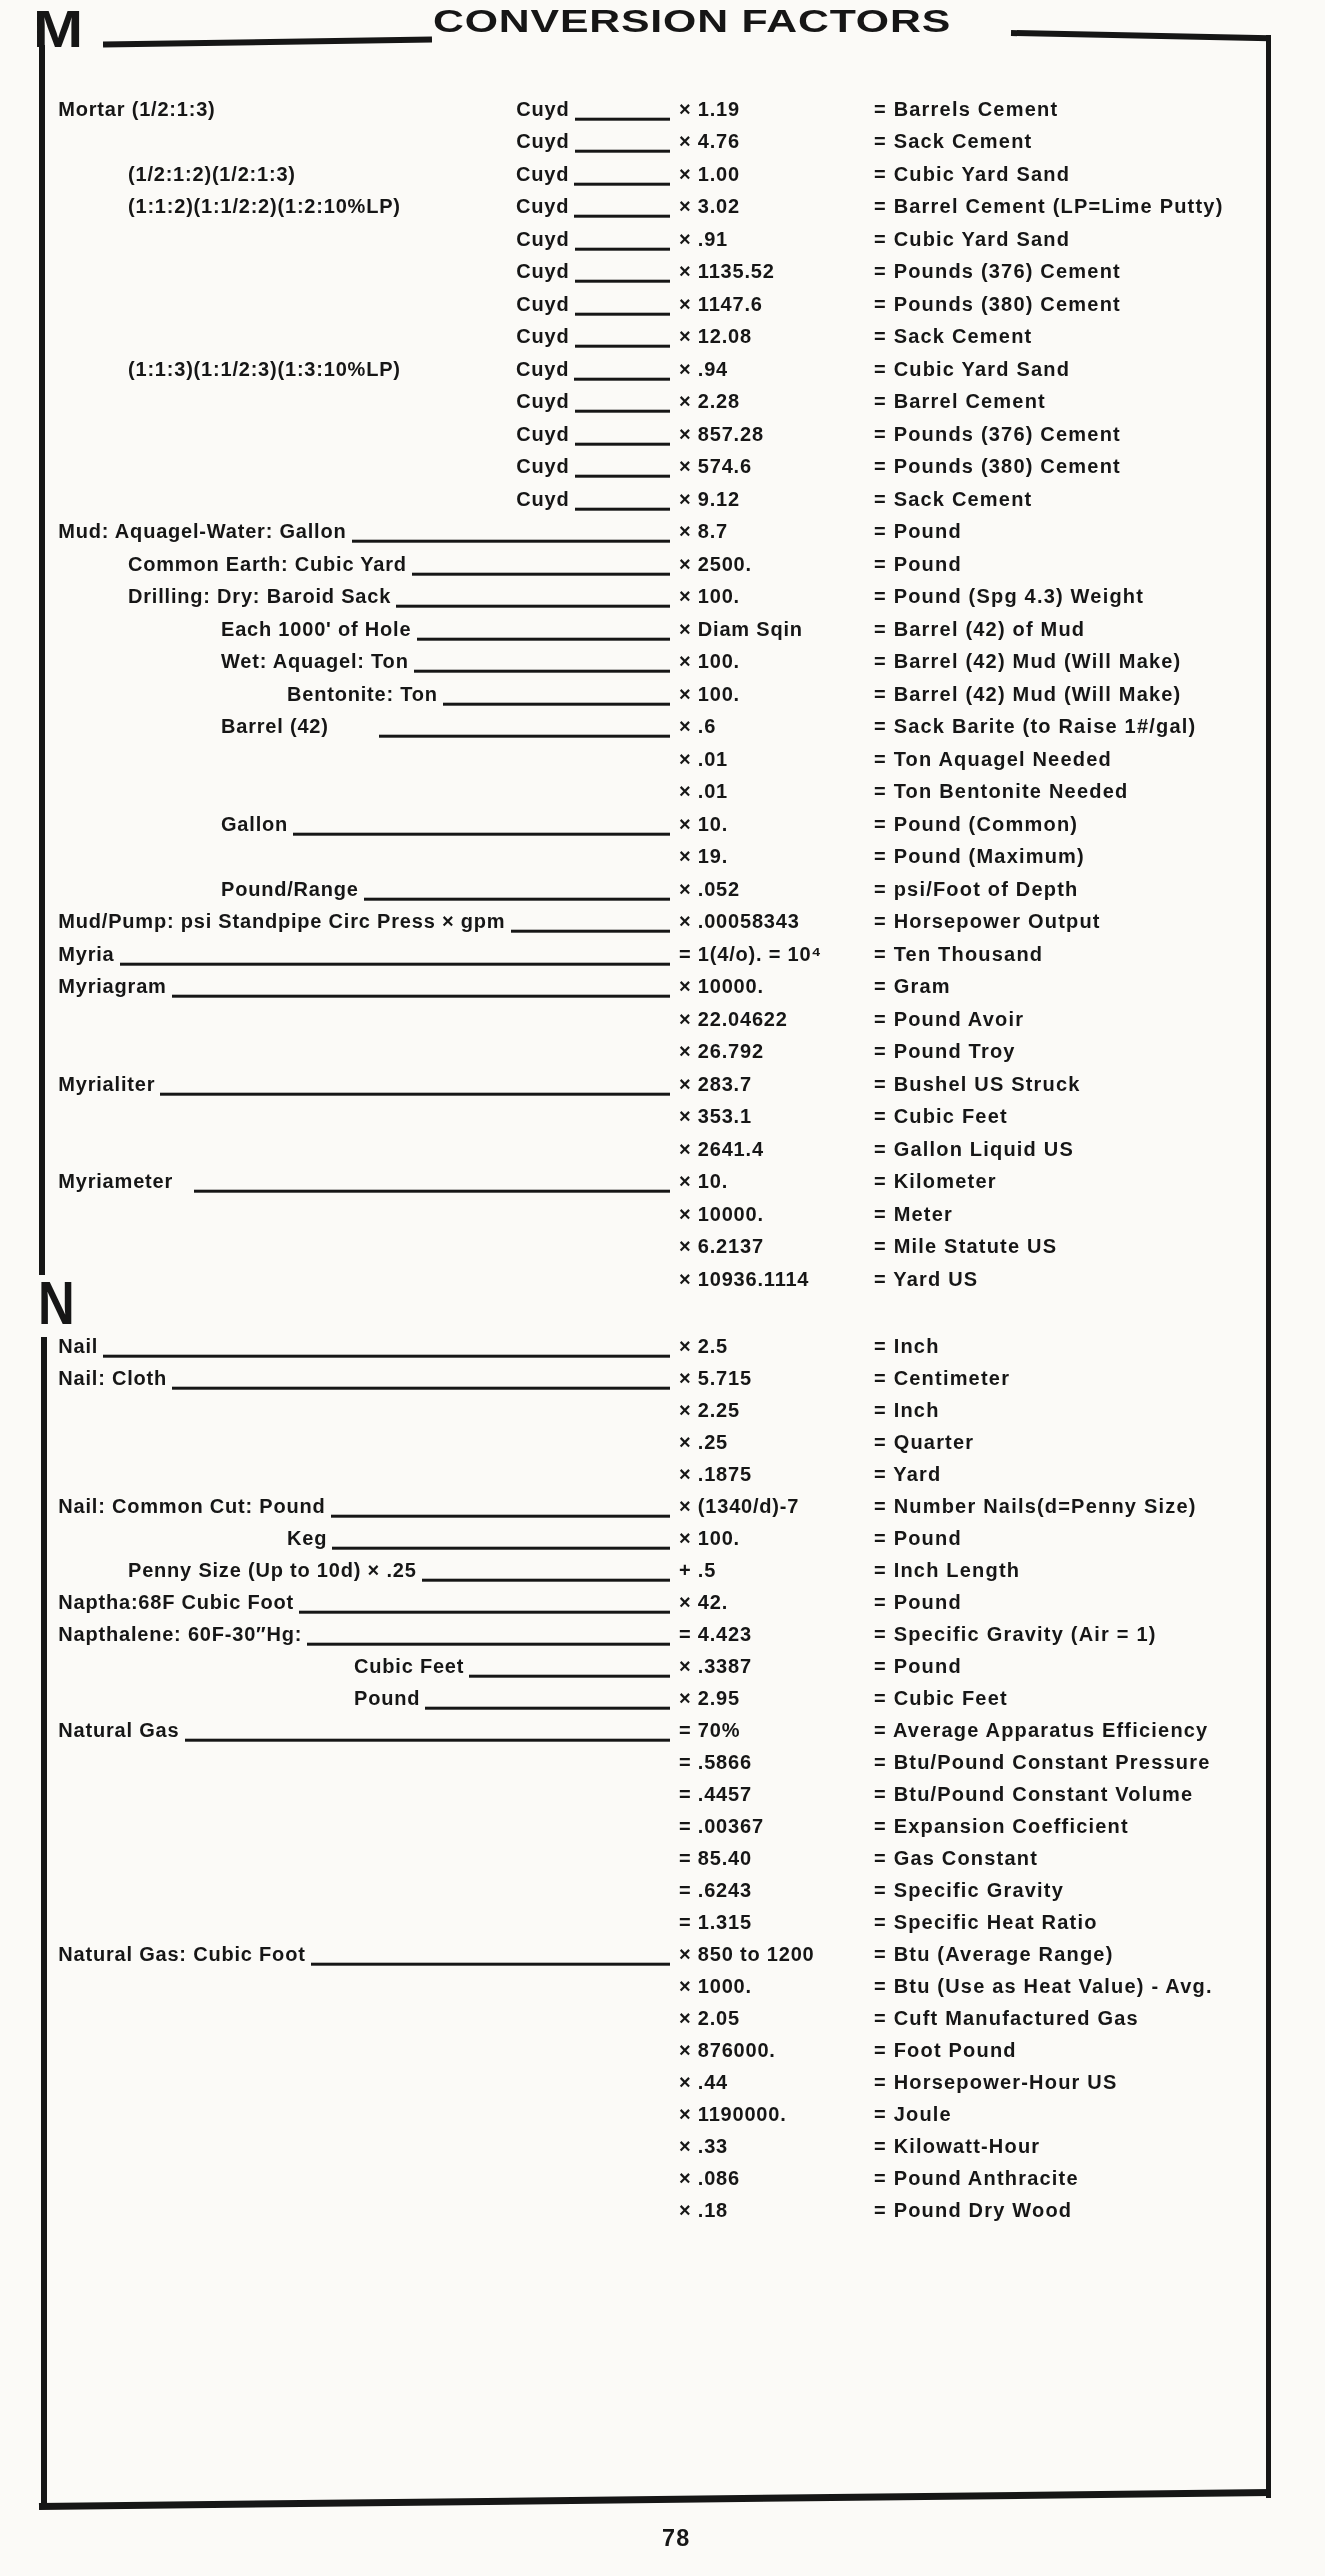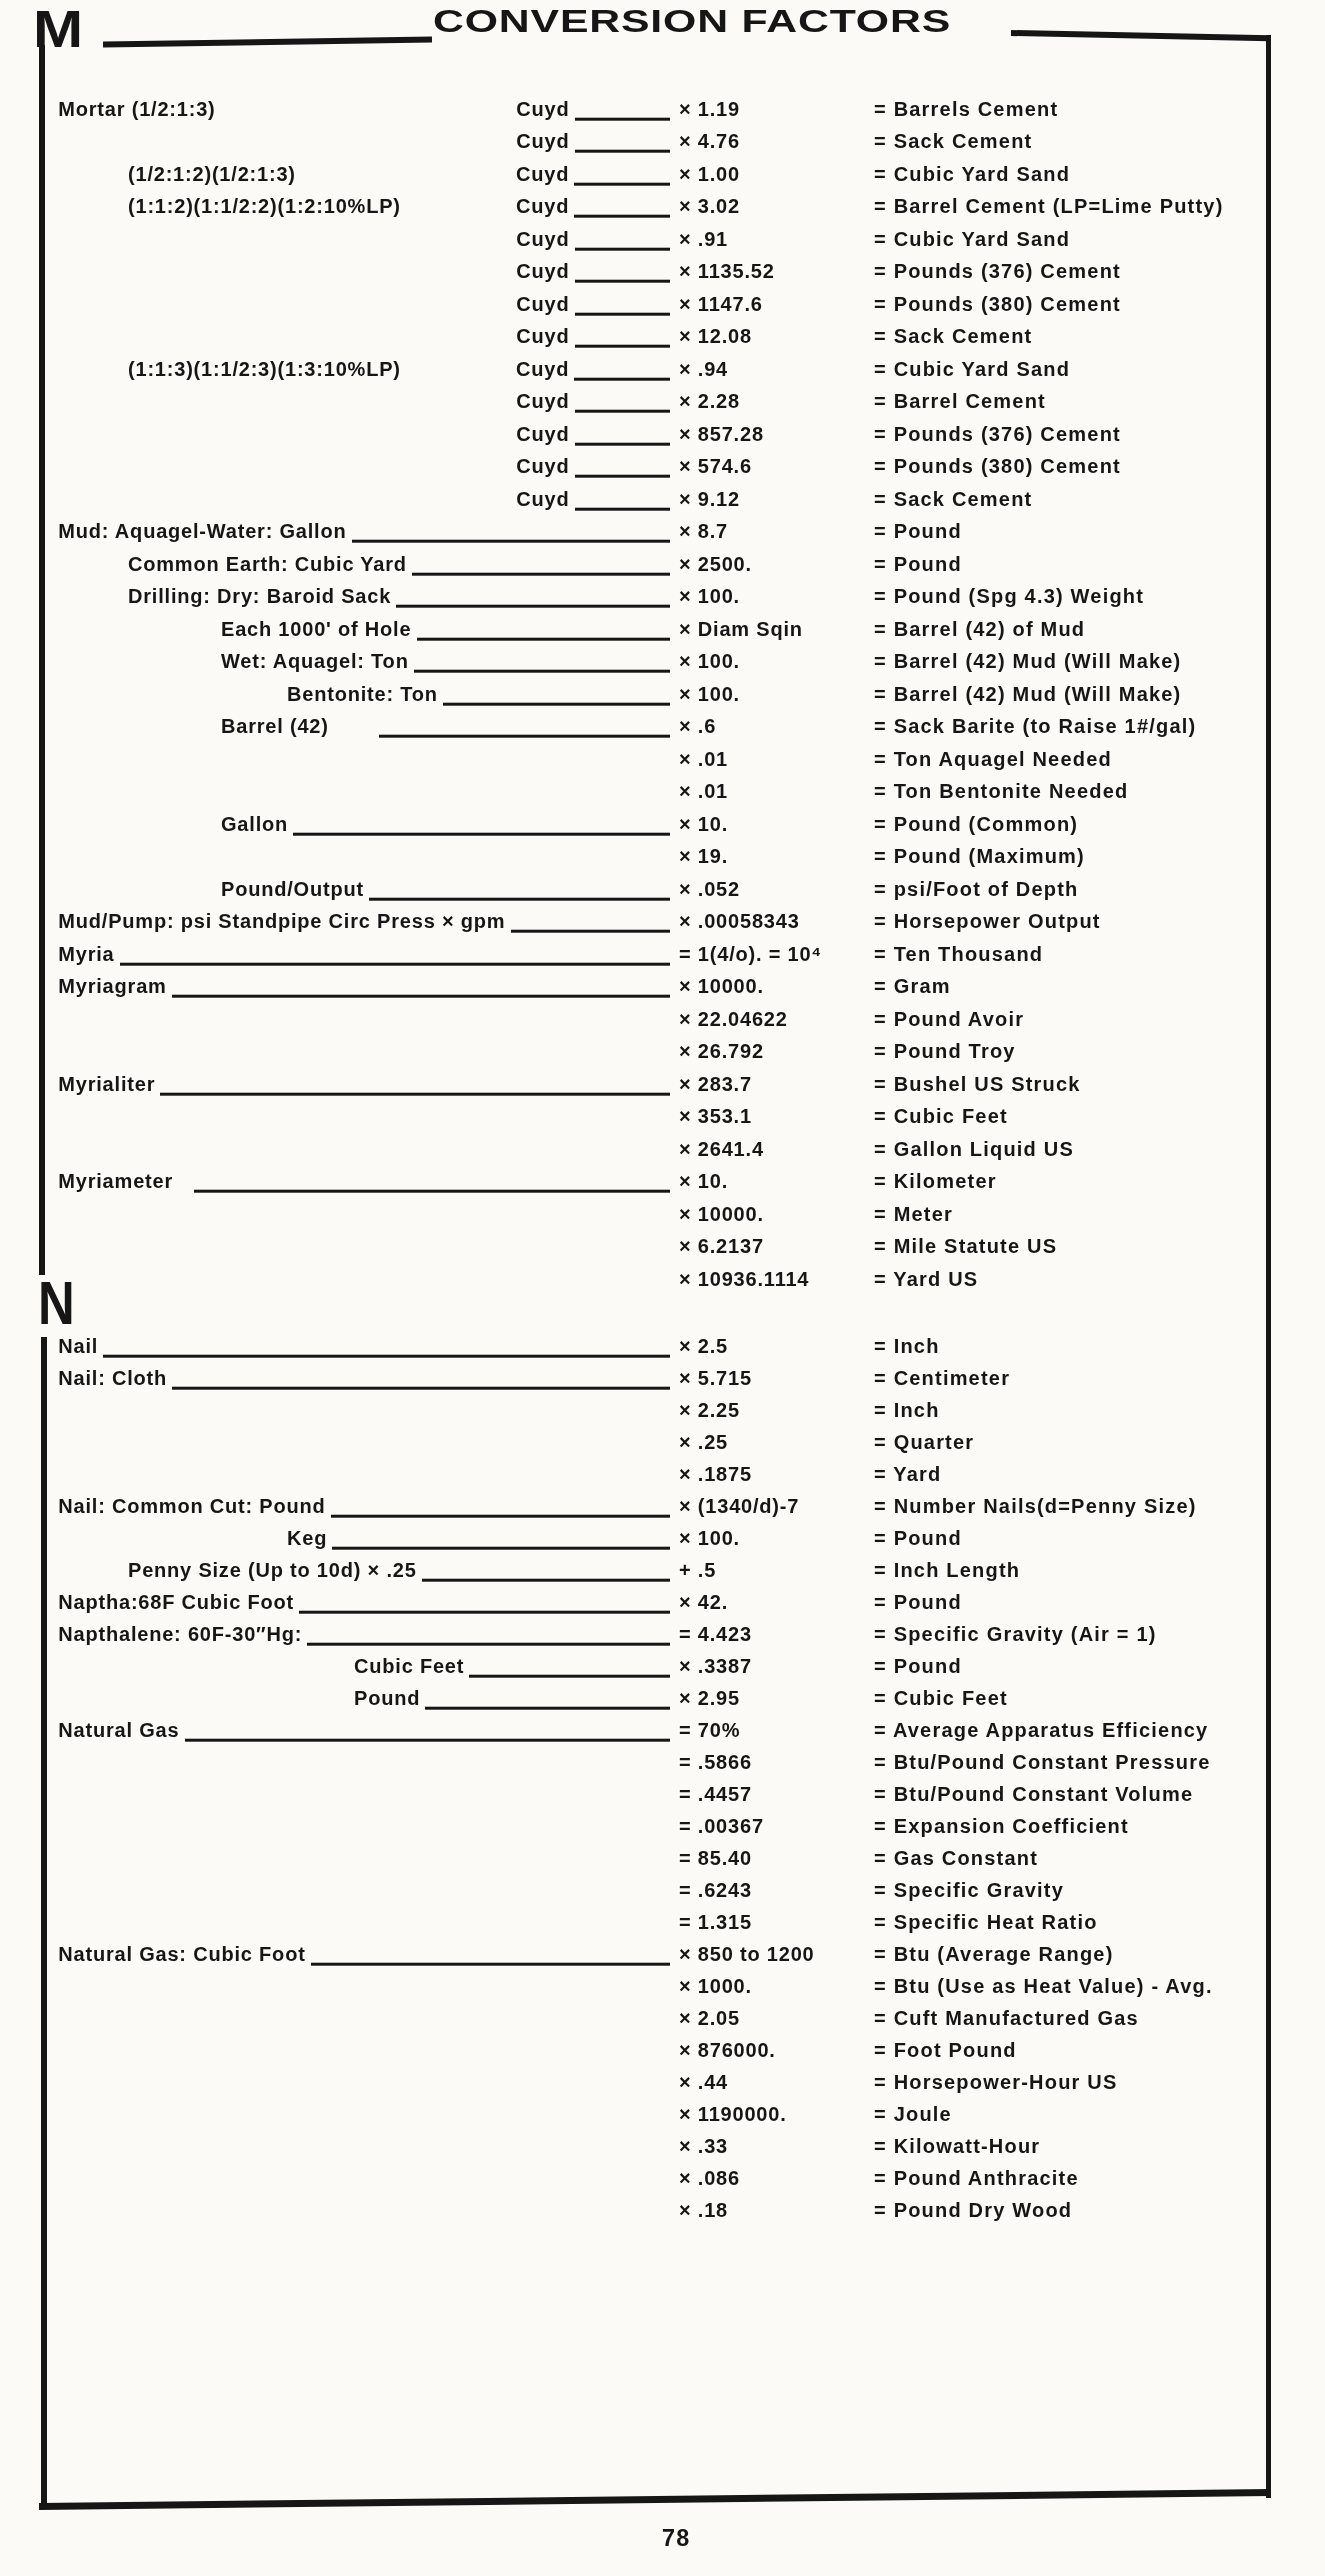--- a/index.html
+++ b/index.html
@@ -92,21 +92,21 @@
     <div class="row"><div class="cell-label" style="padding-left: 84px;"><span class="t-label">Common Earth: Cubic Yard</span><span class="filler lined"></span></div><div class="cell-factor">× 2500.</div><div class="cell-result">= Pound</div></div>
     <div class="row"><div class="cell-label" style="padding-left: 84px;"><span class="t-label">Drilling: Dry: Baroid Sack</span><span class="filler lined"></span></div><div class="cell-factor">× 100.</div><div class="cell-result">= Pound (Spg 4.3) Weight</div></div>
     <div class="row"><div class="cell-label" style="padding-left: 177px;"><span class="t-label">Each 1000' of Hole</span><span class="filler lined"></span></div><div class="cell-factor">× Diam Sqin</div><div class="cell-result">= Barrel (42) of Mud</div></div>
     <div class="row"><div class="cell-label" style="padding-left: 177px;"><span class="t-label">Wet: Aquagel: Ton</span><span class="filler lined"></span></div><div class="cell-factor">× 100.</div><div class="cell-result">= Barrel (42) Mud (Will Make)</div></div>
     <div class="row"><div class="cell-label" style="padding-left: 243px; justify-content: flex-end;"><span class="t-label">Bentonite: Ton</span><span class="filler lined"></span></div><div class="cell-factor">× 100.</div><div class="cell-result">= Barrel (42) Mud (Will Make)</div></div>
     <div class="row"><div class="cell-label" style="padding-left: 177px; gap: 45px;"><span class="t-label">Barrel (42)</span><span class="filler lined"></span></div><div class="cell-factor">× .6</div><div class="cell-result">= Sack Barite (to Raise 1#/gal)</div></div>
     <div class="row"><div class="cell-label" style="padding-left: 14.3px;"><span class="t-label"></span><span class="filler"></span></div><div class="cell-factor">× .01</div><div class="cell-result">= Ton Aquagel Needed</div></div>
     <div class="row"><div class="cell-label" style="padding-left: 14.3px;"><span class="t-label"></span><span class="filler"></span></div><div class="cell-factor">× .01</div><div class="cell-result">= Ton Bentonite Needed</div></div>
     <div class="row"><div class="cell-label" style="padding-left: 177px;"><span class="t-label">Gallon</span><span class="filler lined"></span></div><div class="cell-factor">× 10.</div><div class="cell-result">= Pound (Common)</div></div>
     <div class="row"><div class="cell-label" style="padding-left: 14.3px;"><span class="t-label"></span><span class="filler"></span></div><div class="cell-factor">× 19.</div><div class="cell-result">= Pound (Maximum)</div></div>
-    <div class="row"><div class="cell-label" style="padding-left: 177px;"><span class="t-label">Pound/Output</span><span class="filler lined"></span></div><div class="cell-factor">× .052</div><div class="cell-result">= psi/Foot of Depth</div></div>
+    <div class="row"><div class="cell-label" style="padding-left: 177px;"><span class="t-label">Pound/Range</span><span class="filler lined"></span></div><div class="cell-factor">× .052</div><div class="cell-result">= psi/Foot of Depth</div></div>
     <div class="row"><div class="cell-label" style="padding-left: 14.3px;"><span class="t-label">Mud/Pump: psi Standpipe Circ Press × gpm</span><span class="filler lined"></span></div><div class="cell-factor">× .00058343</div><div class="cell-result">= Horsepower Output</div></div>
     <div class="row"><div class="cell-label" style="padding-left: 14.3px;"><span class="t-label">Myria</span><span class="filler lined"></span></div><div class="cell-factor">= 1(4/o). = 10⁴</div><div class="cell-result">= Ten Thousand</div></div>
     <div class="row"><div class="cell-label" style="padding-left: 14.3px;"><span class="t-label">Myriagram</span><span class="filler lined"></span></div><div class="cell-factor">× 10000.</div><div class="cell-result">= Gram</div></div>
     <div class="row"><div class="cell-label" style="padding-left: 14.3px;"><span class="t-label"></span><span class="filler"></span></div><div class="cell-factor">× 22.04622</div><div class="cell-result">= Pound Avoir</div></div>
     <div class="row"><div class="cell-label" style="padding-left: 14.3px;"><span class="t-label"></span><span class="filler"></span></div><div class="cell-factor">× 26.792</div><div class="cell-result">= Pound Troy</div></div>
     <div class="row"><div class="cell-label" style="padding-left: 14.3px;"><span class="t-label">Myrialiter</span><span class="filler lined"></span></div><div class="cell-factor">× 283.7</div><div class="cell-result">= Bushel US Struck</div></div>
     <div class="row"><div class="cell-label" style="padding-left: 14.3px;"><span class="t-label"></span><span class="filler"></span></div><div class="cell-factor">× 353.1</div><div class="cell-result">= Cubic Feet</div></div>
     <div class="row"><div class="cell-label" style="padding-left: 14.3px;"><span class="t-label"></span><span class="filler"></span></div><div class="cell-factor">× 2641.4</div><div class="cell-result">= Gallon Liquid US</div></div>
     <div class="row"><div class="cell-label" style="padding-left: 14.3px; gap: 16px;"><span class="t-label">Myriameter</span><span class="filler lined"></span></div><div class="cell-factor">× 10.</div><div class="cell-result">= Kilometer</div></div>
     <div class="row"><div class="cell-label" style="padding-left: 14.3px;"><span class="t-label"></span><span class="filler"></span></div><div class="cell-factor">× 10000.</div><div class="cell-result">= Meter</div></div>

